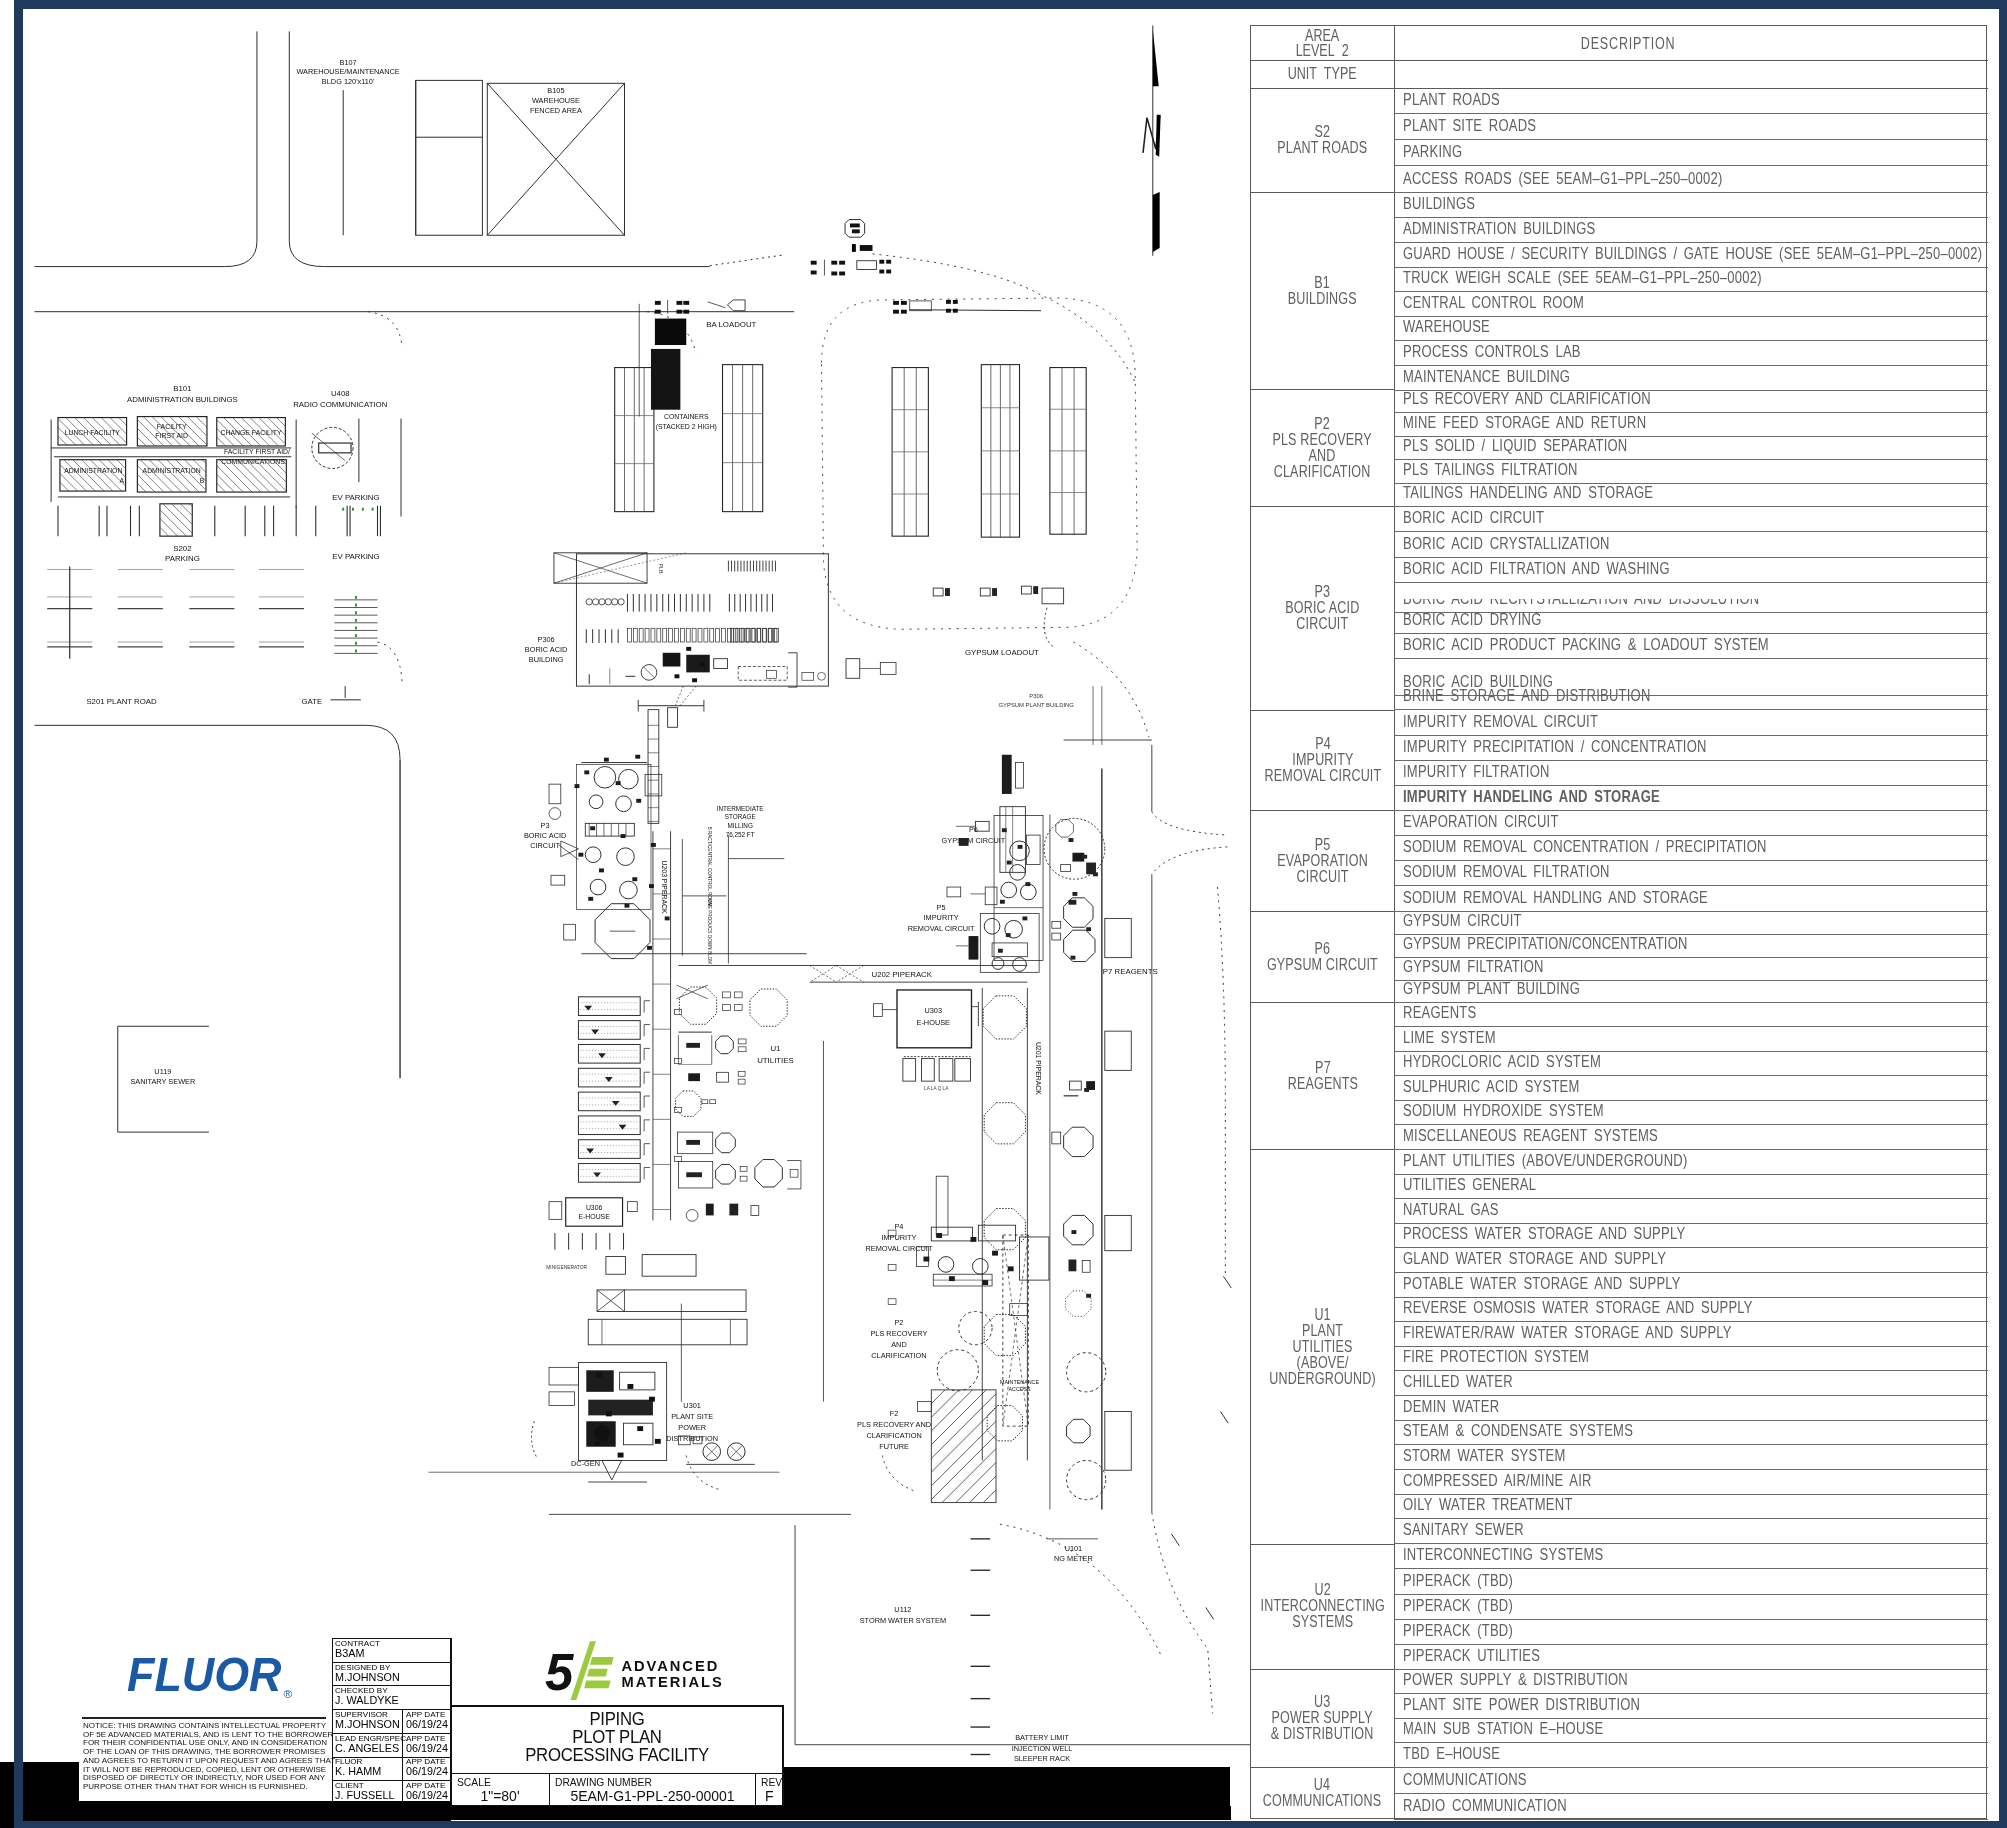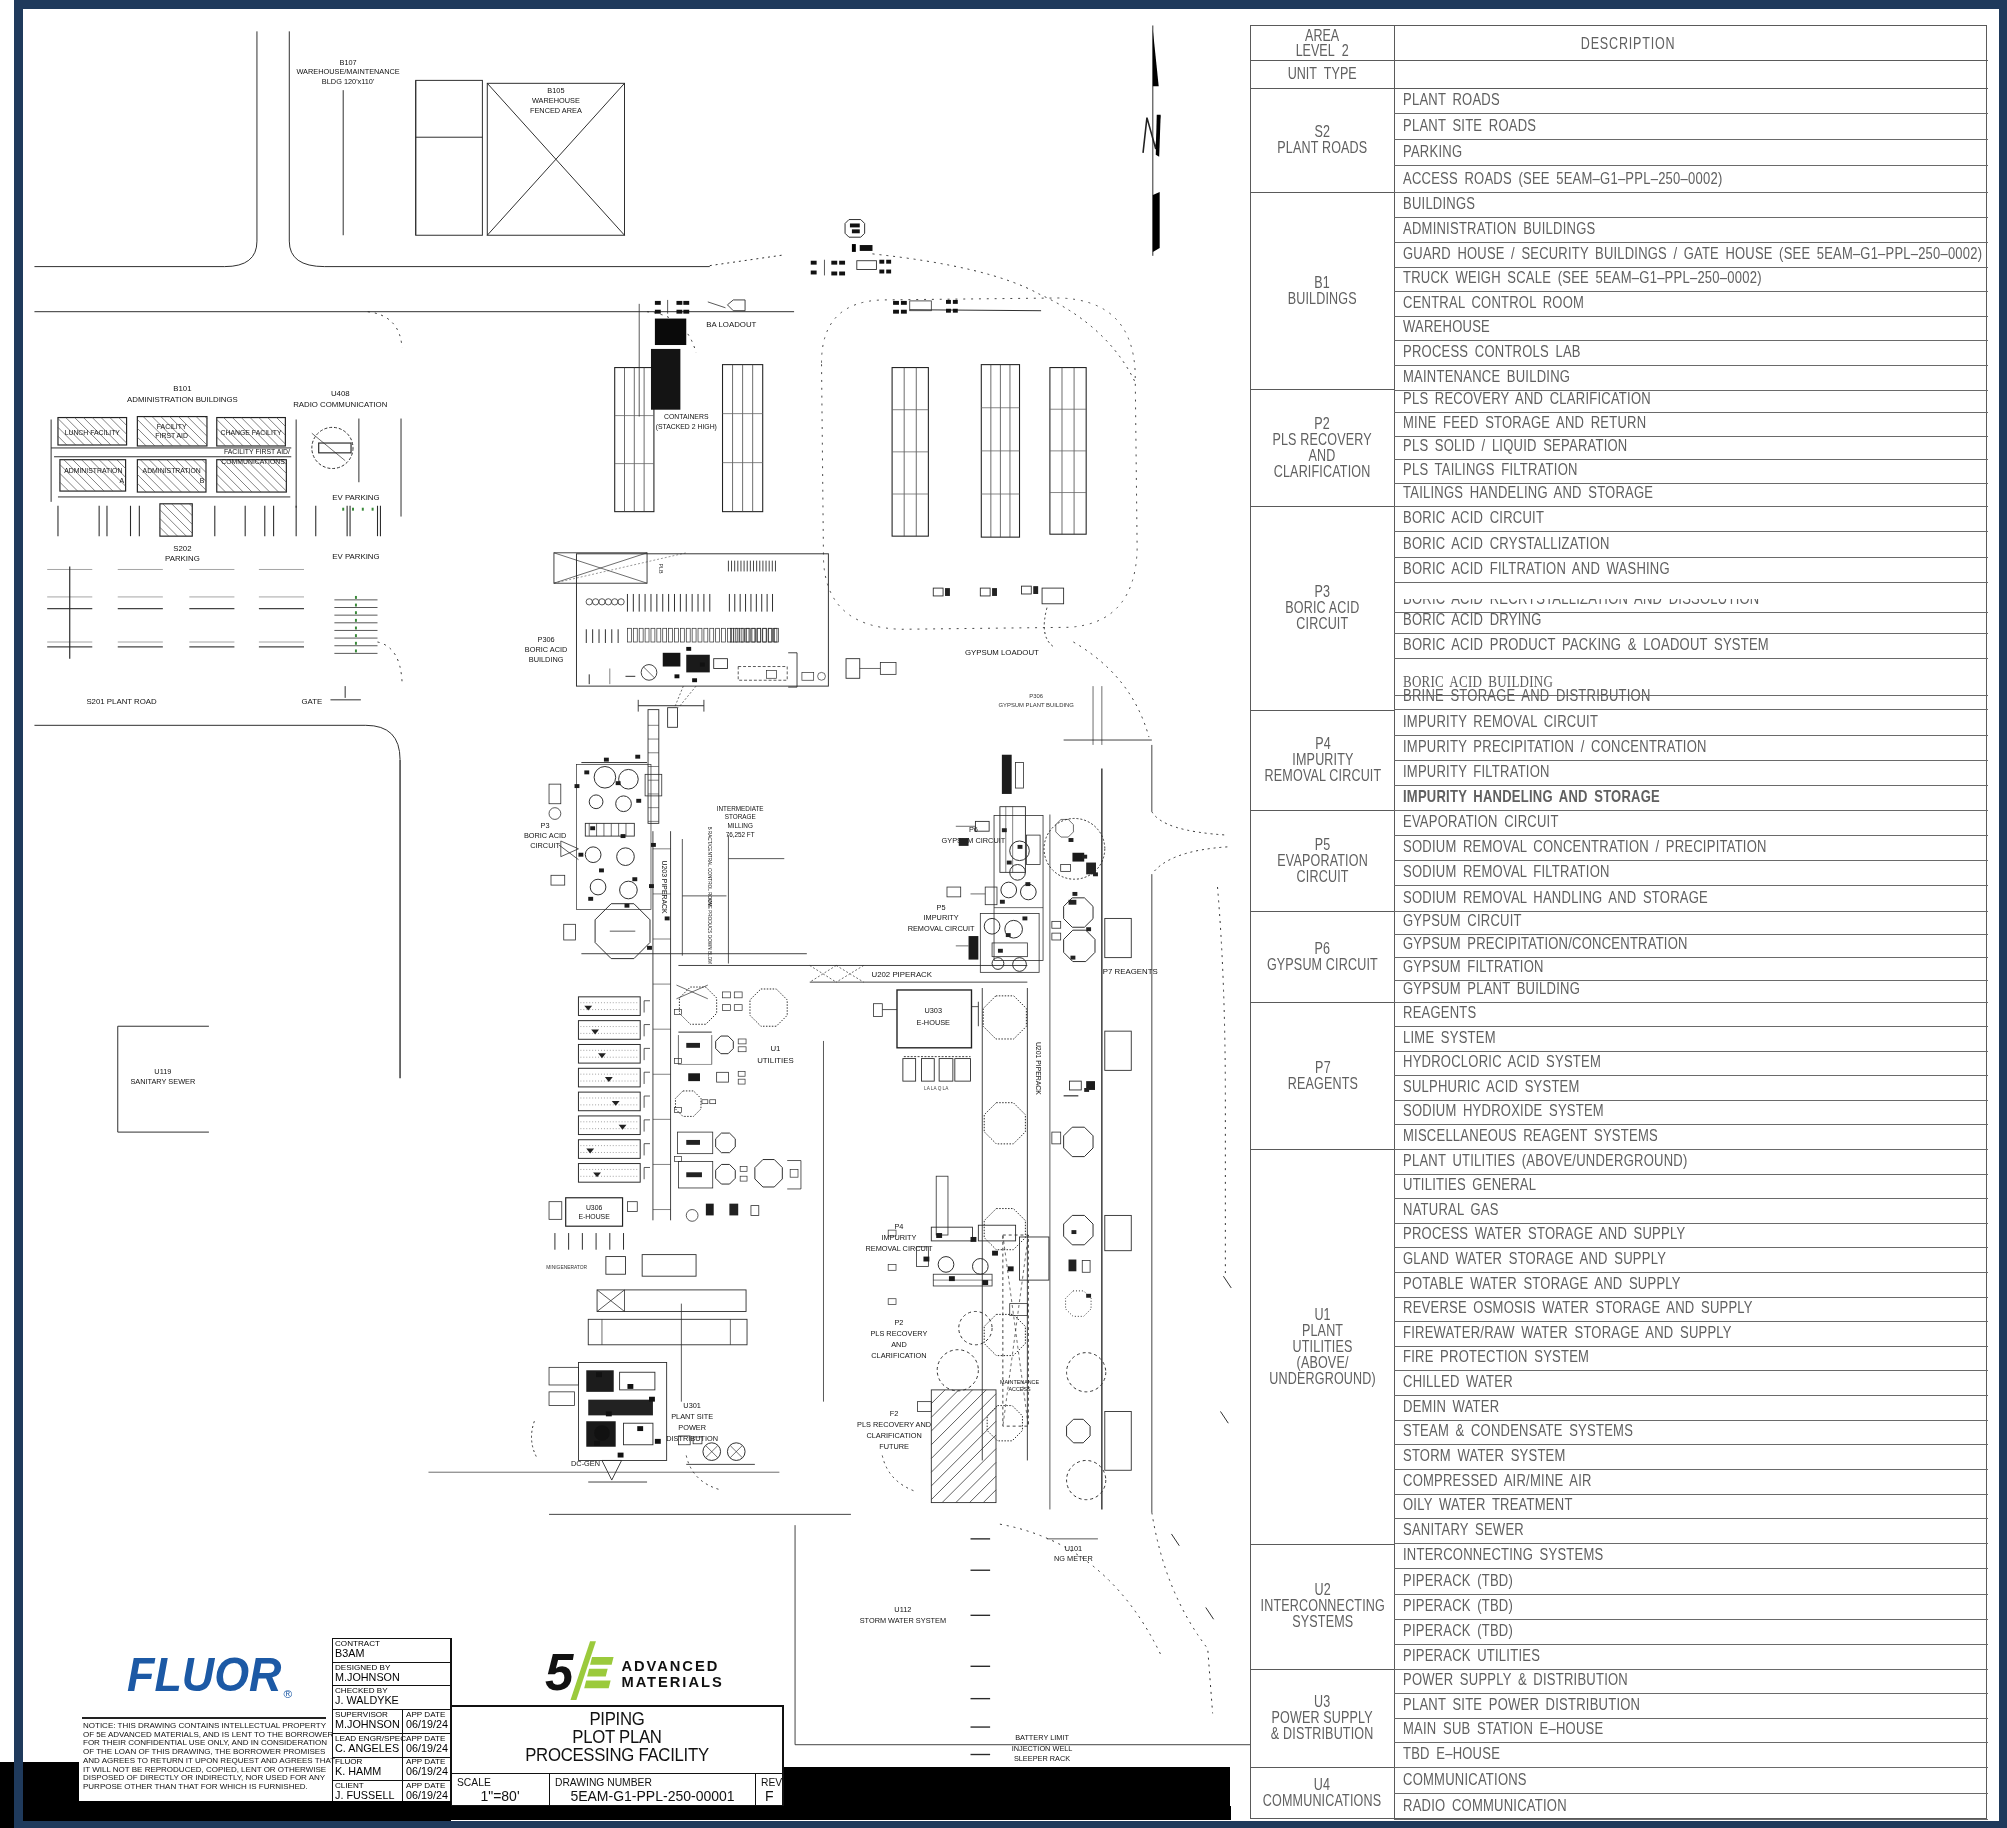--- a/index.html
+++ b/index.html
@@ -942,21 +942,21 @@
       </div>
       <div class="trow" style="top:558px;height:14px;margin-top:15px;">
         <span>BORIC ACID RECRYSTALLIZATION AND DISSOLUTION</span>
       </div>
       <div class="trow" style="top:583px;height:25.4px;">
         <span>BORIC ACID DRYING</span>
       </div>
       <div class="trow" style="top:608px;height:25.4px;">
         <span>BORIC ACID PRODUCT PACKING &amp; LOADOUT SYSTEM</span>
       </div>
-      <div class="trow" style="top:634px;height:36px;font-family:Liberation Serif, serif;">
+      <div class="trow" style="top:634px;height:36px;">
         <span>BORIC ACID BUILDING</span>
       </div>
       <div class="trow" style="top:659px;height:25.4px;">
         <span>BRINE STORAGE AND DISTRIBUTION</span>
       </div>
       <div class="grp" style="top:685px;height:100px;">
         <div>P4<br>IMPURITY<br>REMOVAL CIRCUIT</div>
       </div>
       <div class="trow" style="top:685px;height:25px;">
         <span>IMPURITY REMOVAL CIRCUIT</span>

